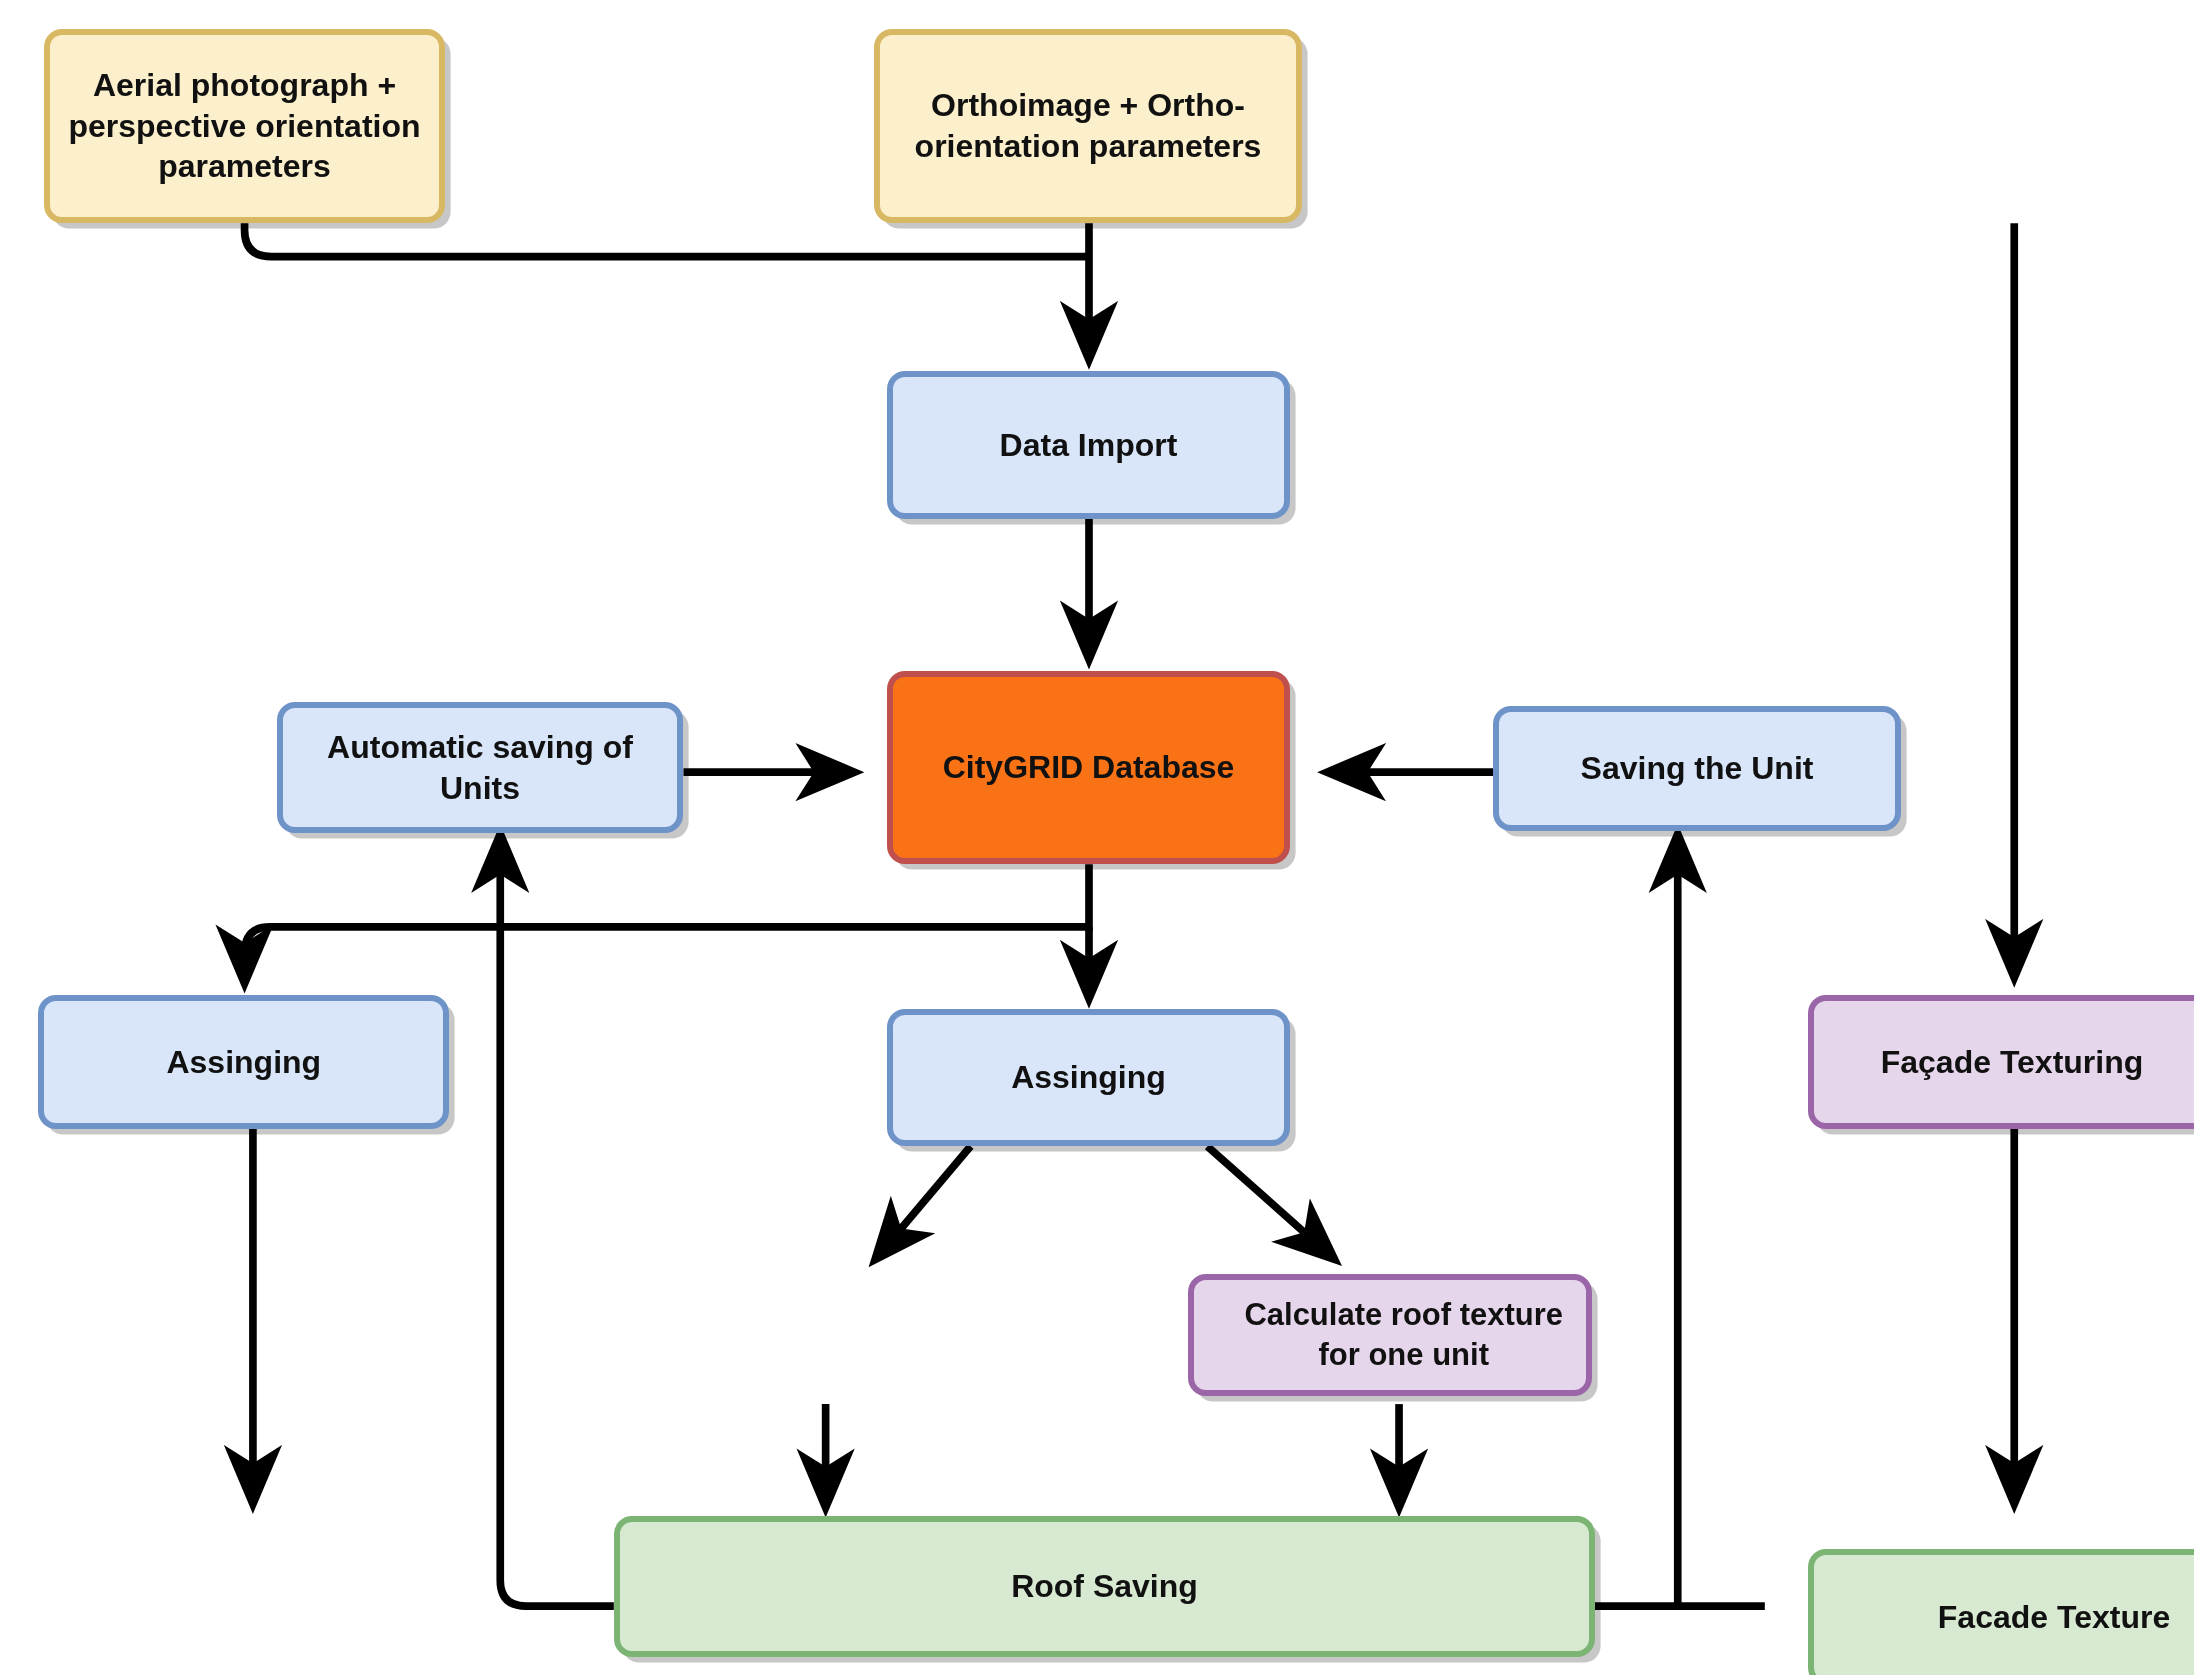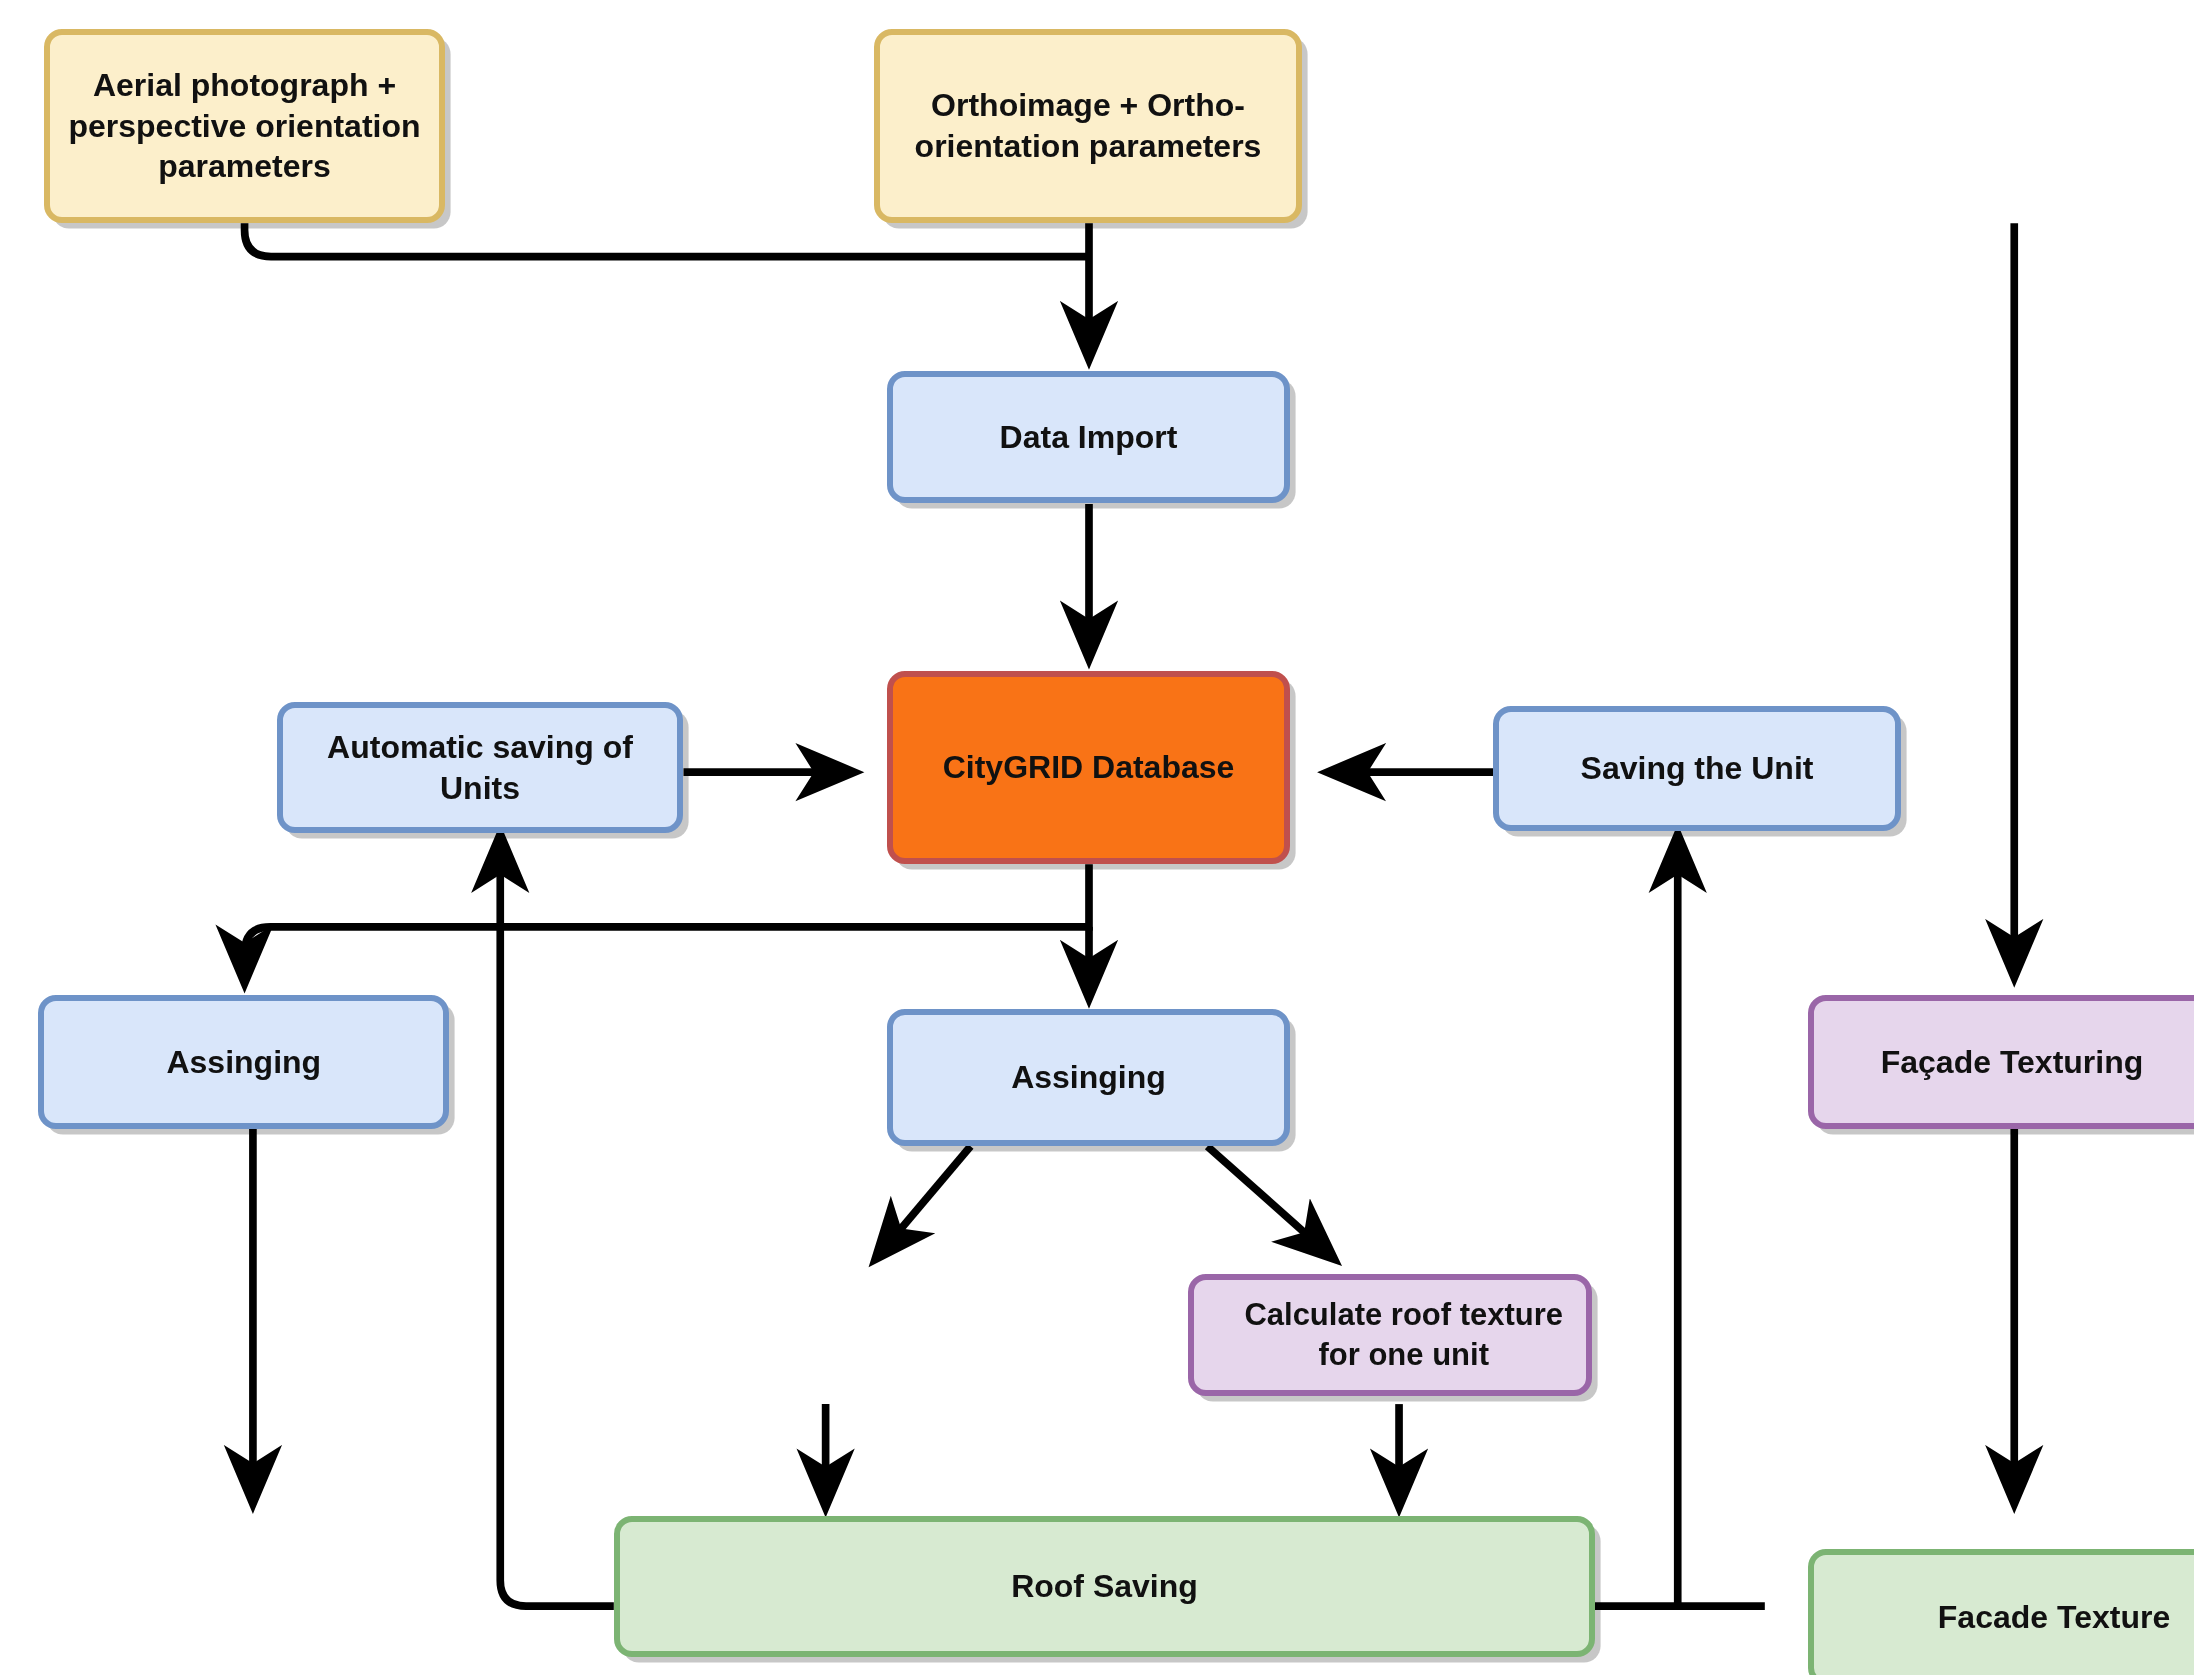--- a/index.html
+++ b/index.html
@@ -76,21 +76,21 @@
 
   <div class="node n-yellow" style="left:21px;top:29px;width:401px;height:194px;font-size:32px;">
     <span>Aerial photograph + perspective orientation parameters</span>
   </div>
 
   <div class="node n-yellow" style="left:851px;top:29px;width:428px;height:194px;font-size:32px;">
     <span>Orthoimage + Ortho-orientation parameters</span>
   </div>
 
 
-  <div class="node n-blue" style="left:864px;top:371px;width:403px;height:132px;font-size:32px;text-align:center;">
+  <div class="node n-blue" style="left:864px;top:371px;width:403px;height:148px;font-size:32px;text-align:center;">
     <span>Data Import</span>
   </div>
 
   <div class="node n-red" style="left:864px;top:671px;width:403px;height:193px;font-size:32px;">
     <span>CityGRID Database</span>
   </div>
 
   <div class="node n-blue" style="left:254px;top:702px;width:406px;height:131px;font-size:32px;">
     <span>Automatic saving of Units</span>
   </div>

